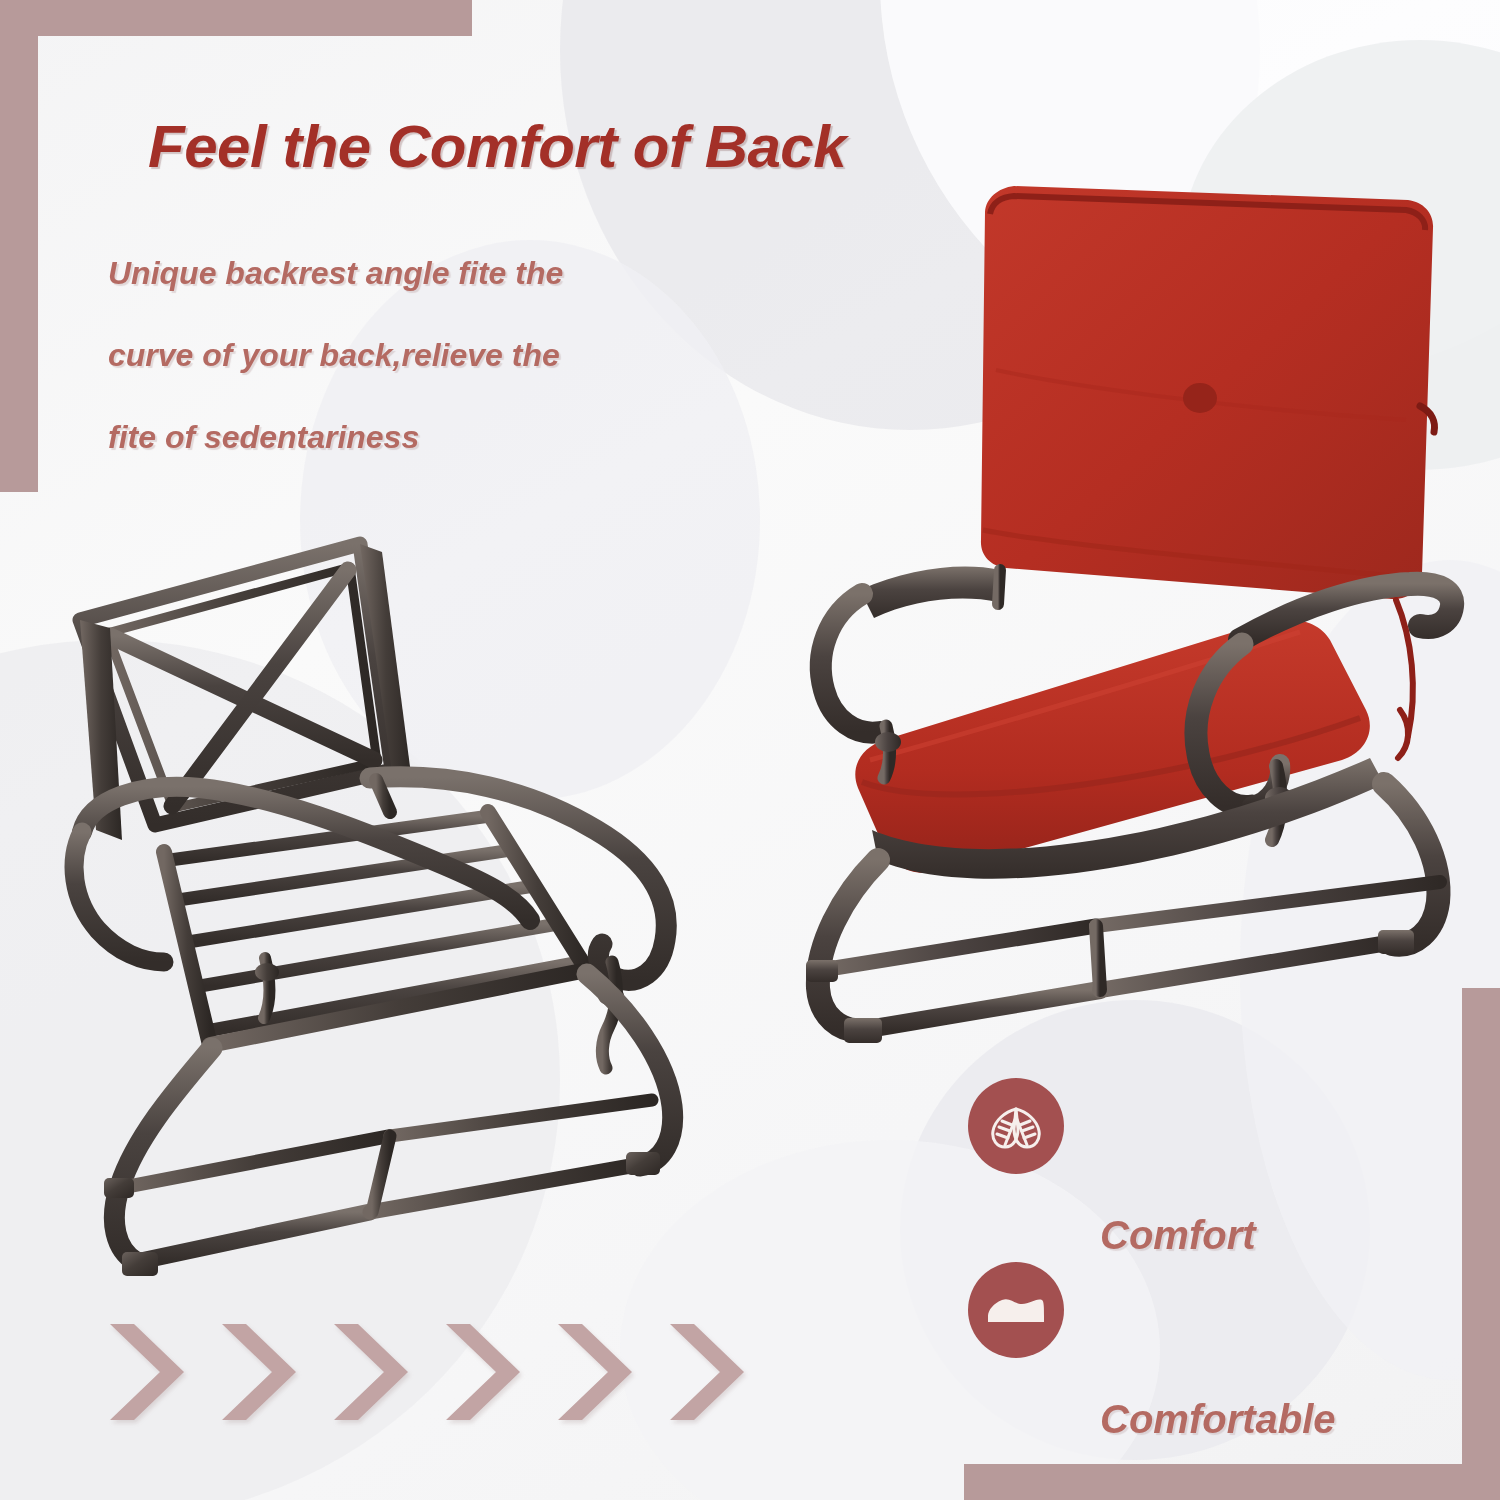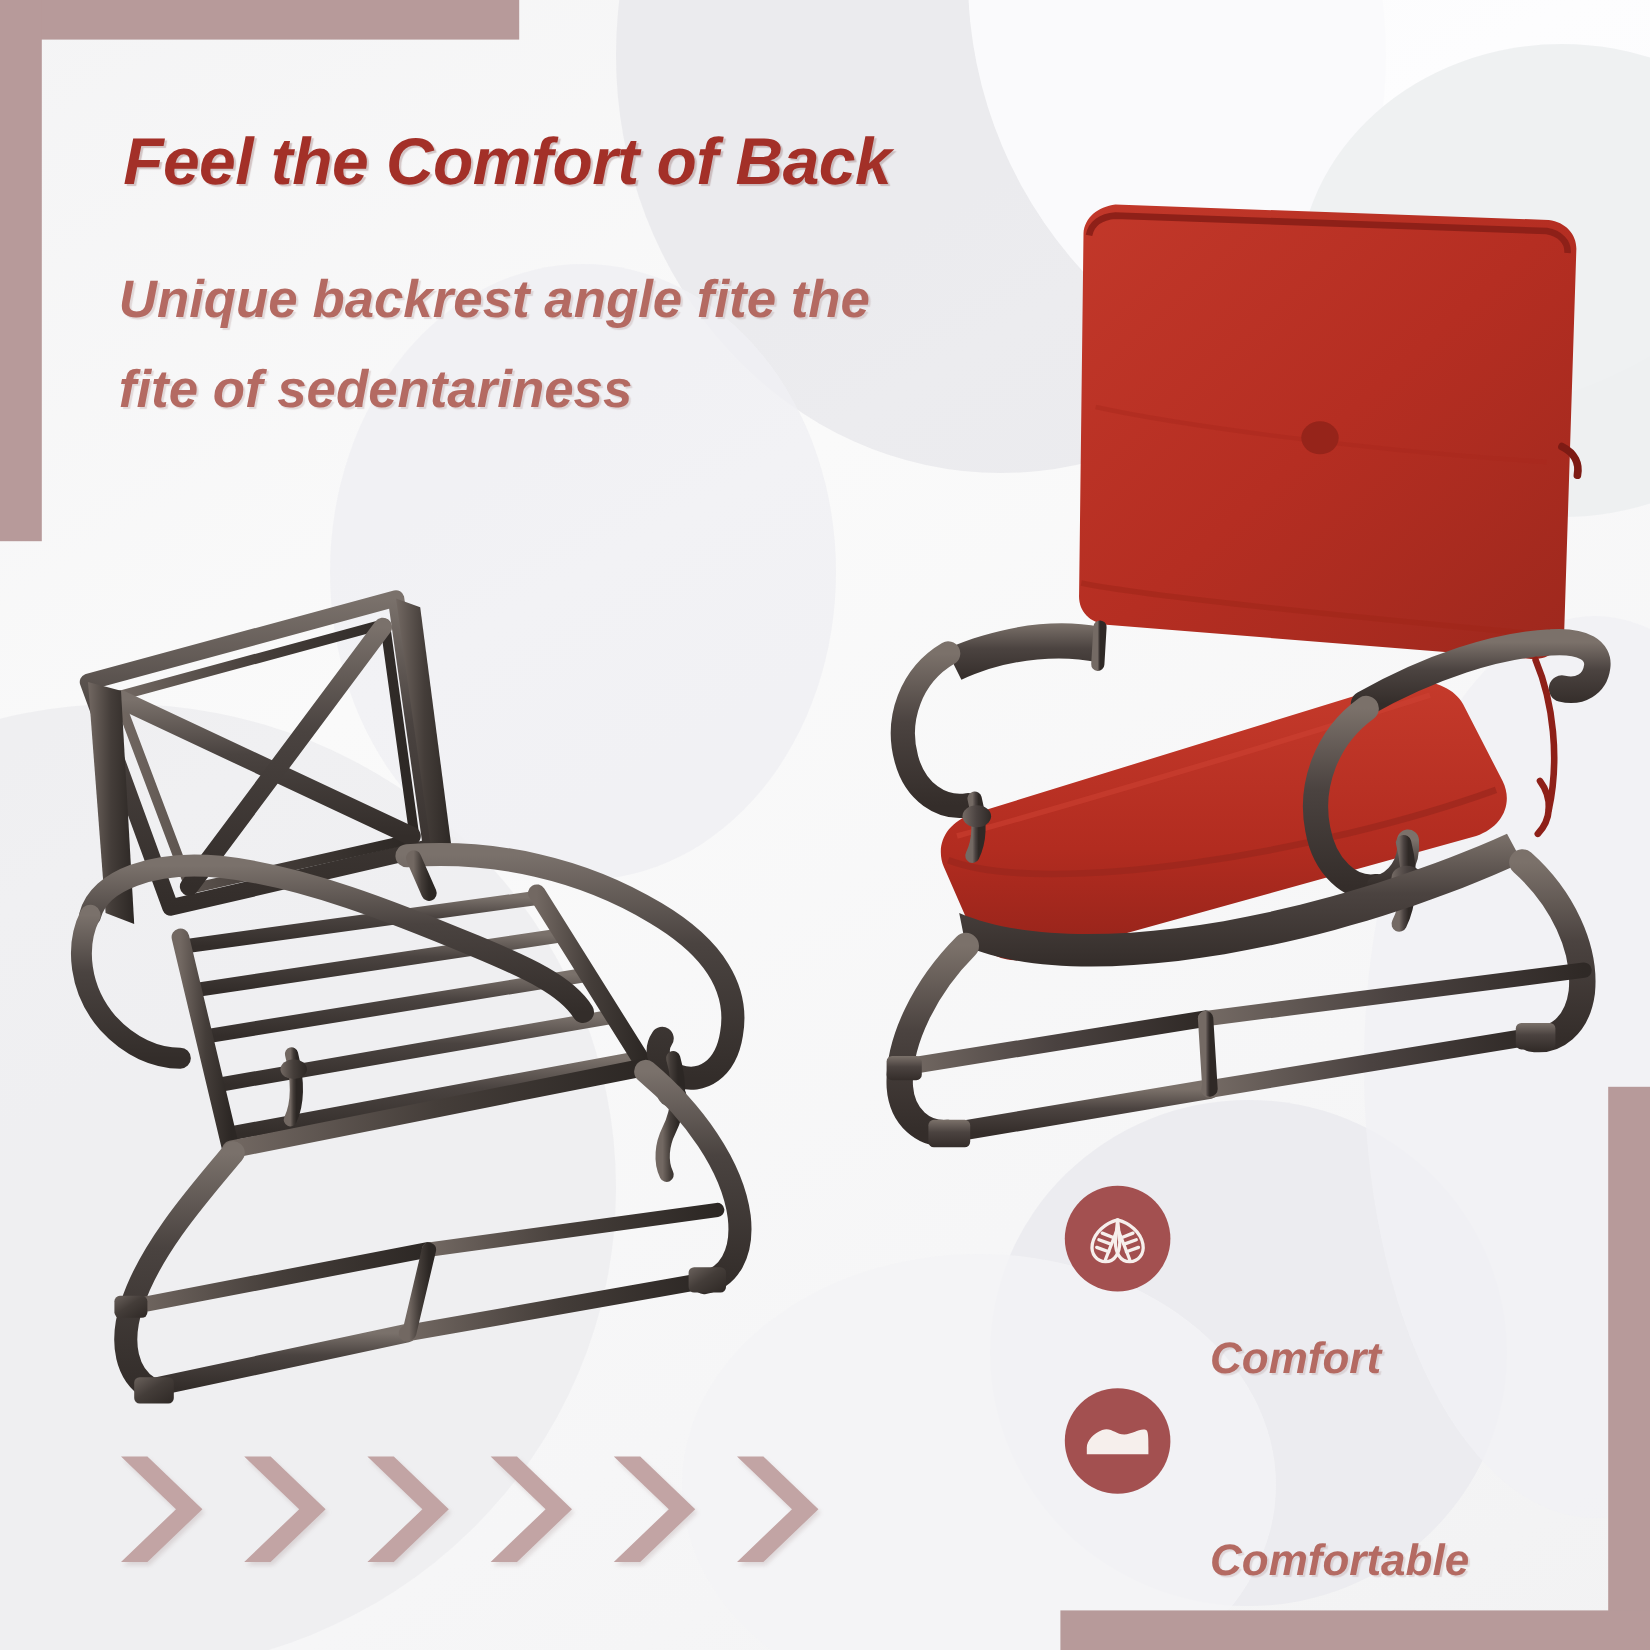--- a/index.html
+++ b/index.html
@@ -66,21 +66,21 @@
     font-style: italic;
     letter-spacing: -0.5px;
     white-space: nowrap;
     text-shadow: 2px 2px 1px rgba(120,70,70,.28);
   }
   .subcopy {
     position: absolute;
     left: 108px;
     top: 232px;
     width: 790px;
-    font-size: 48px;
+    font-size: 32px;
     font-weight: bold;
     font-style: italic;
     line-height: 82px;
     text-shadow: 2px 2px 1px rgba(150,110,110,.22);
   }
   .subcopy .ln { display: block; white-space: nowrap; }
 
   
   .chevrons {
     position: absolute;
@@ -319,24 +319,25 @@
       <path d="M 296 756 L 640 712" stroke="url(#mtl2v)" stroke-width="14"></path>
       <path d="M 296 756 L 300 820" stroke="url(#mtl2v)" stroke-width="14"></path>
     </g>
     <g fill="url(#mtl2)">
       <rect x="44" y="848" width="38" height="25" rx="5"></rect>
       <rect x="578" y="760" width="36" height="24" rx="5"></rect>
       <rect x="6" y="790" width="32" height="22" rx="5"></rect>
     </g>
   </svg>
 
-  <div class="headline" style="color: rgb(163, 48, 40);">Feel the Comfort of Back</div>
+  <div class="headline" style="color: rgb(163, 48, 40); margin-left: 36px;">Feel the Comfort of Back</div>
 
   <div class="subcopy" style="color: rgb(180, 106, 98);">
     <span class="ln">Unique backrest angle fite the</span>
+    <span class="ln">curve of your back,relieve the</span>
     <span class="ln">fite of sedentariness</span>
   </div>
 
   <div class="chevrons">
     <svg class="chev" style="left:0px" viewBox="0 0 86 108">
         <path d="M 6 6 L 30 6 L 80 54 L 30 102 L 6 102 L 56 54 Z" fill="#c2a4a4"></path>
       </svg>
     <svg class="chev" style="left:112px" viewBox="0 0 86 108">
         <path d="M 6 6 L 30 6 L 80 54 L 30 102 L 6 102 L 56 54 Z" fill="#c2a4a4"></path>
       </svg>

